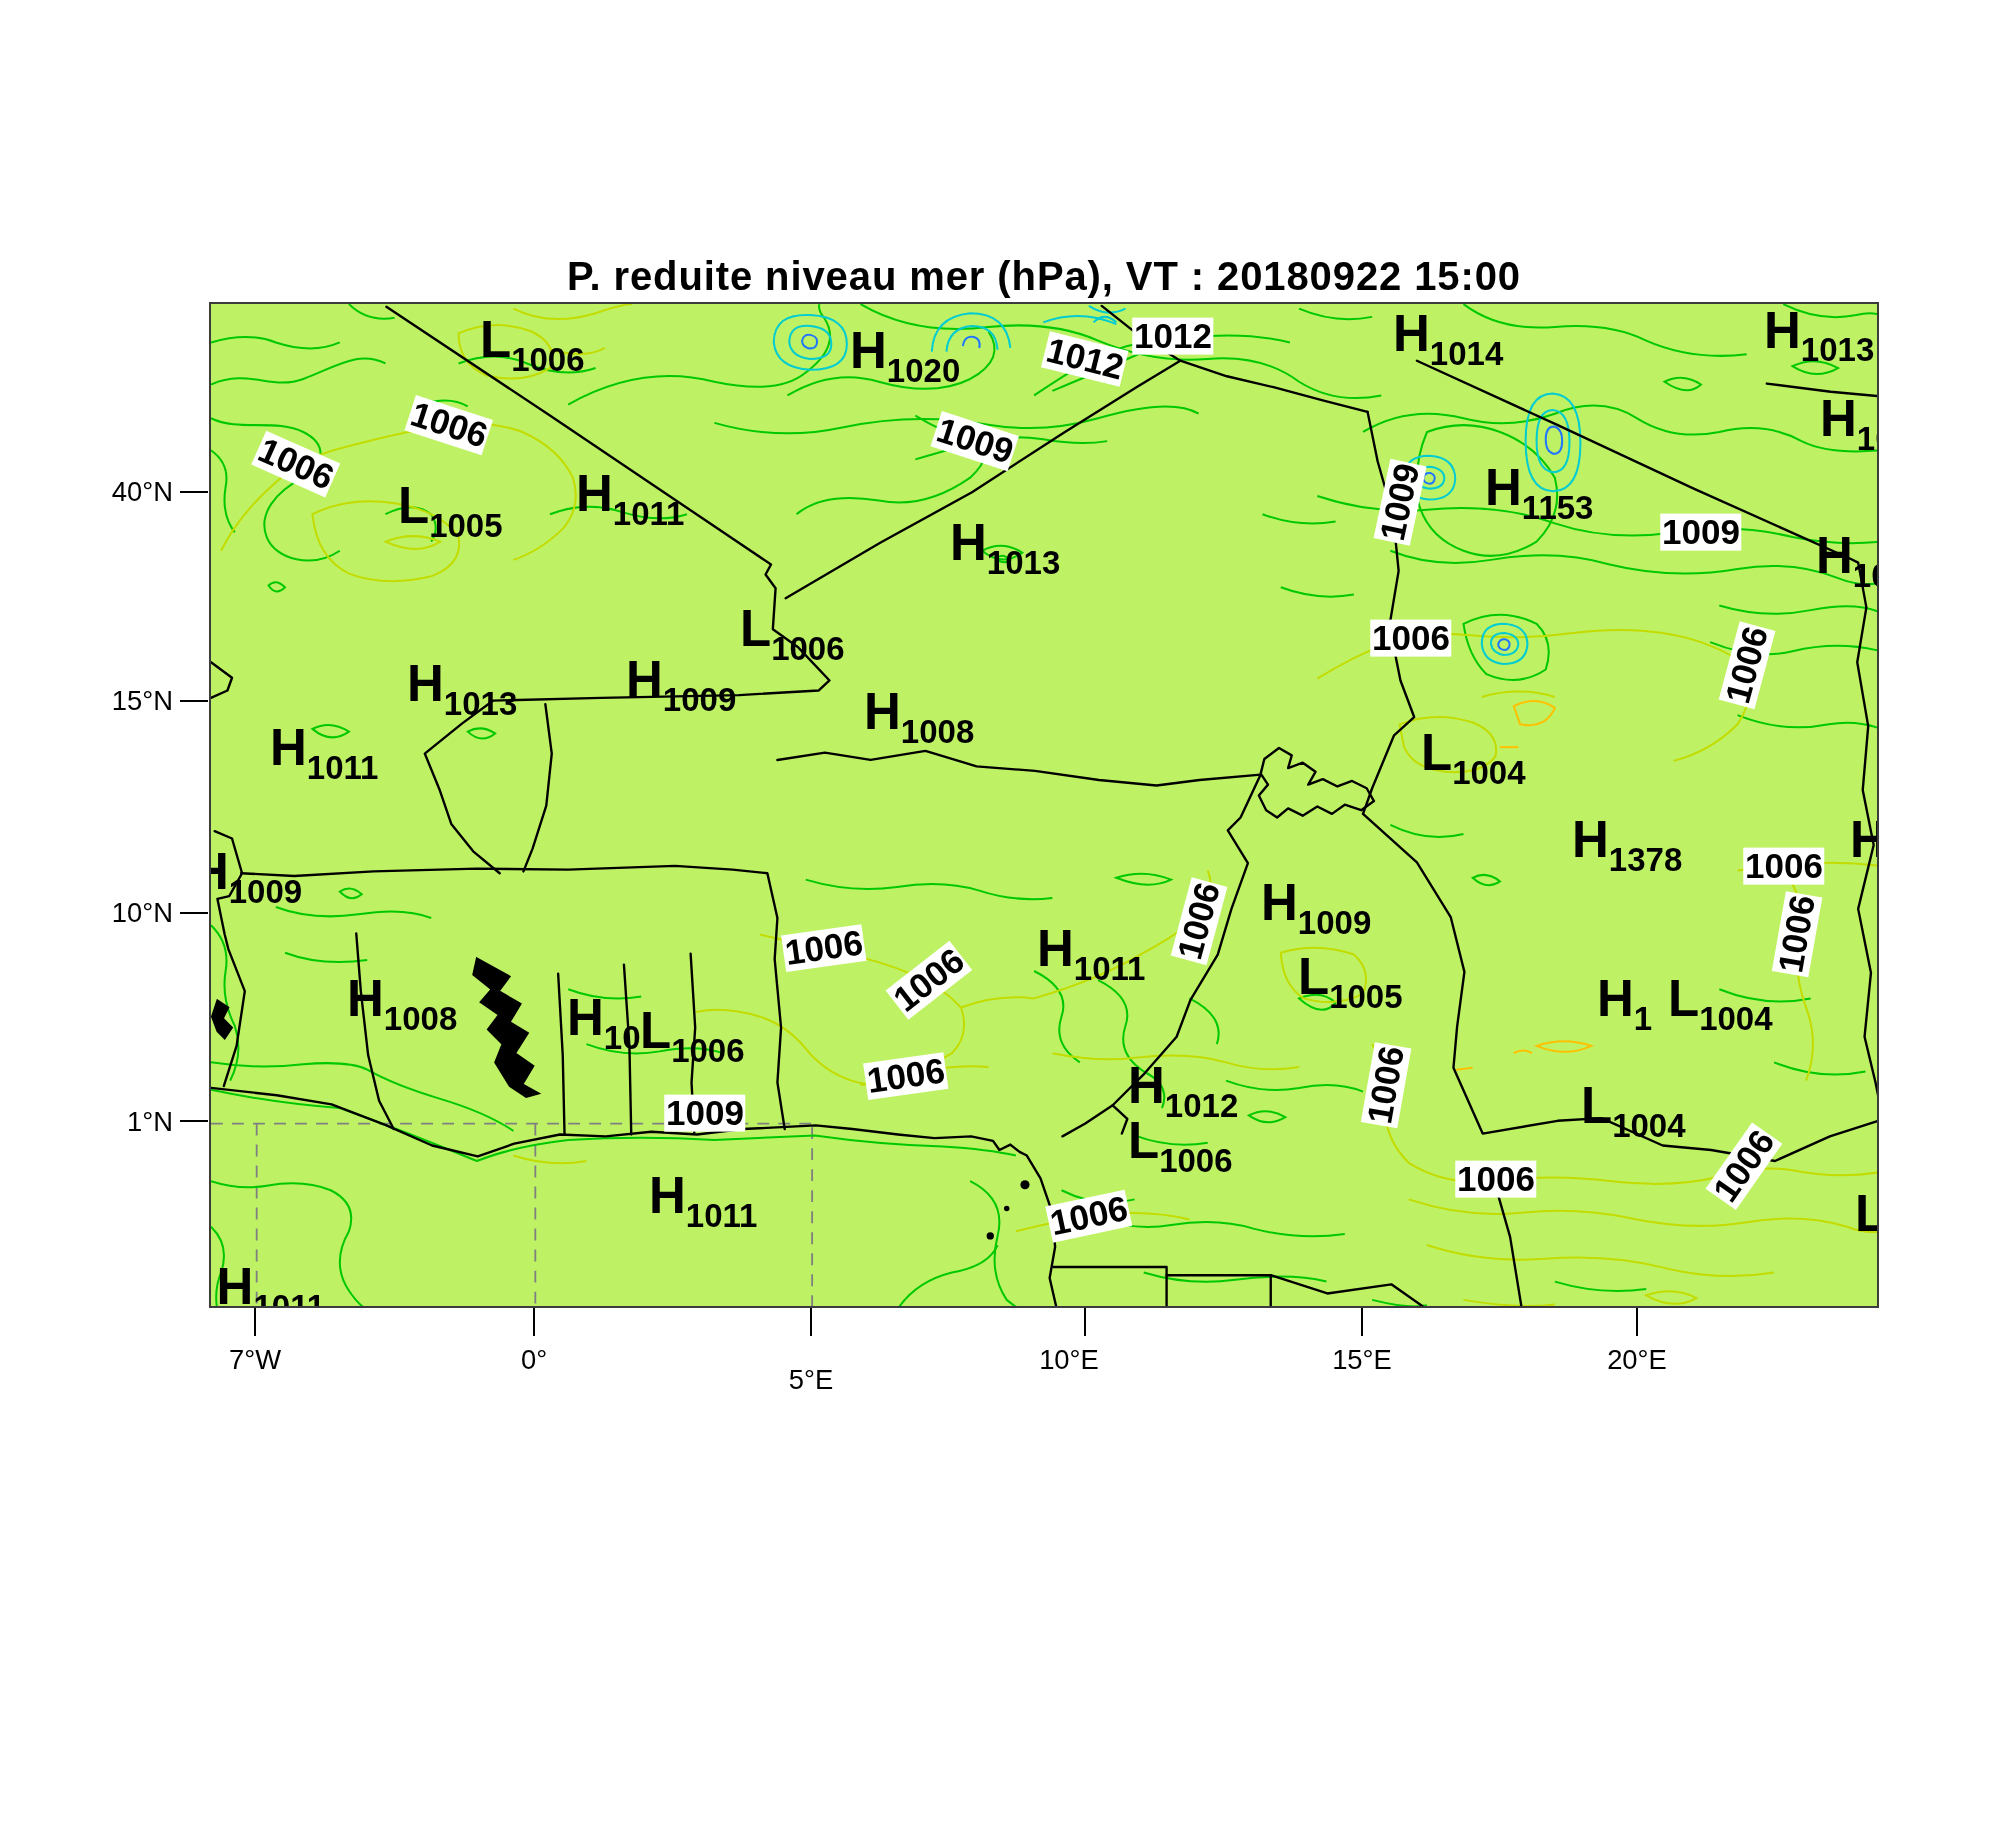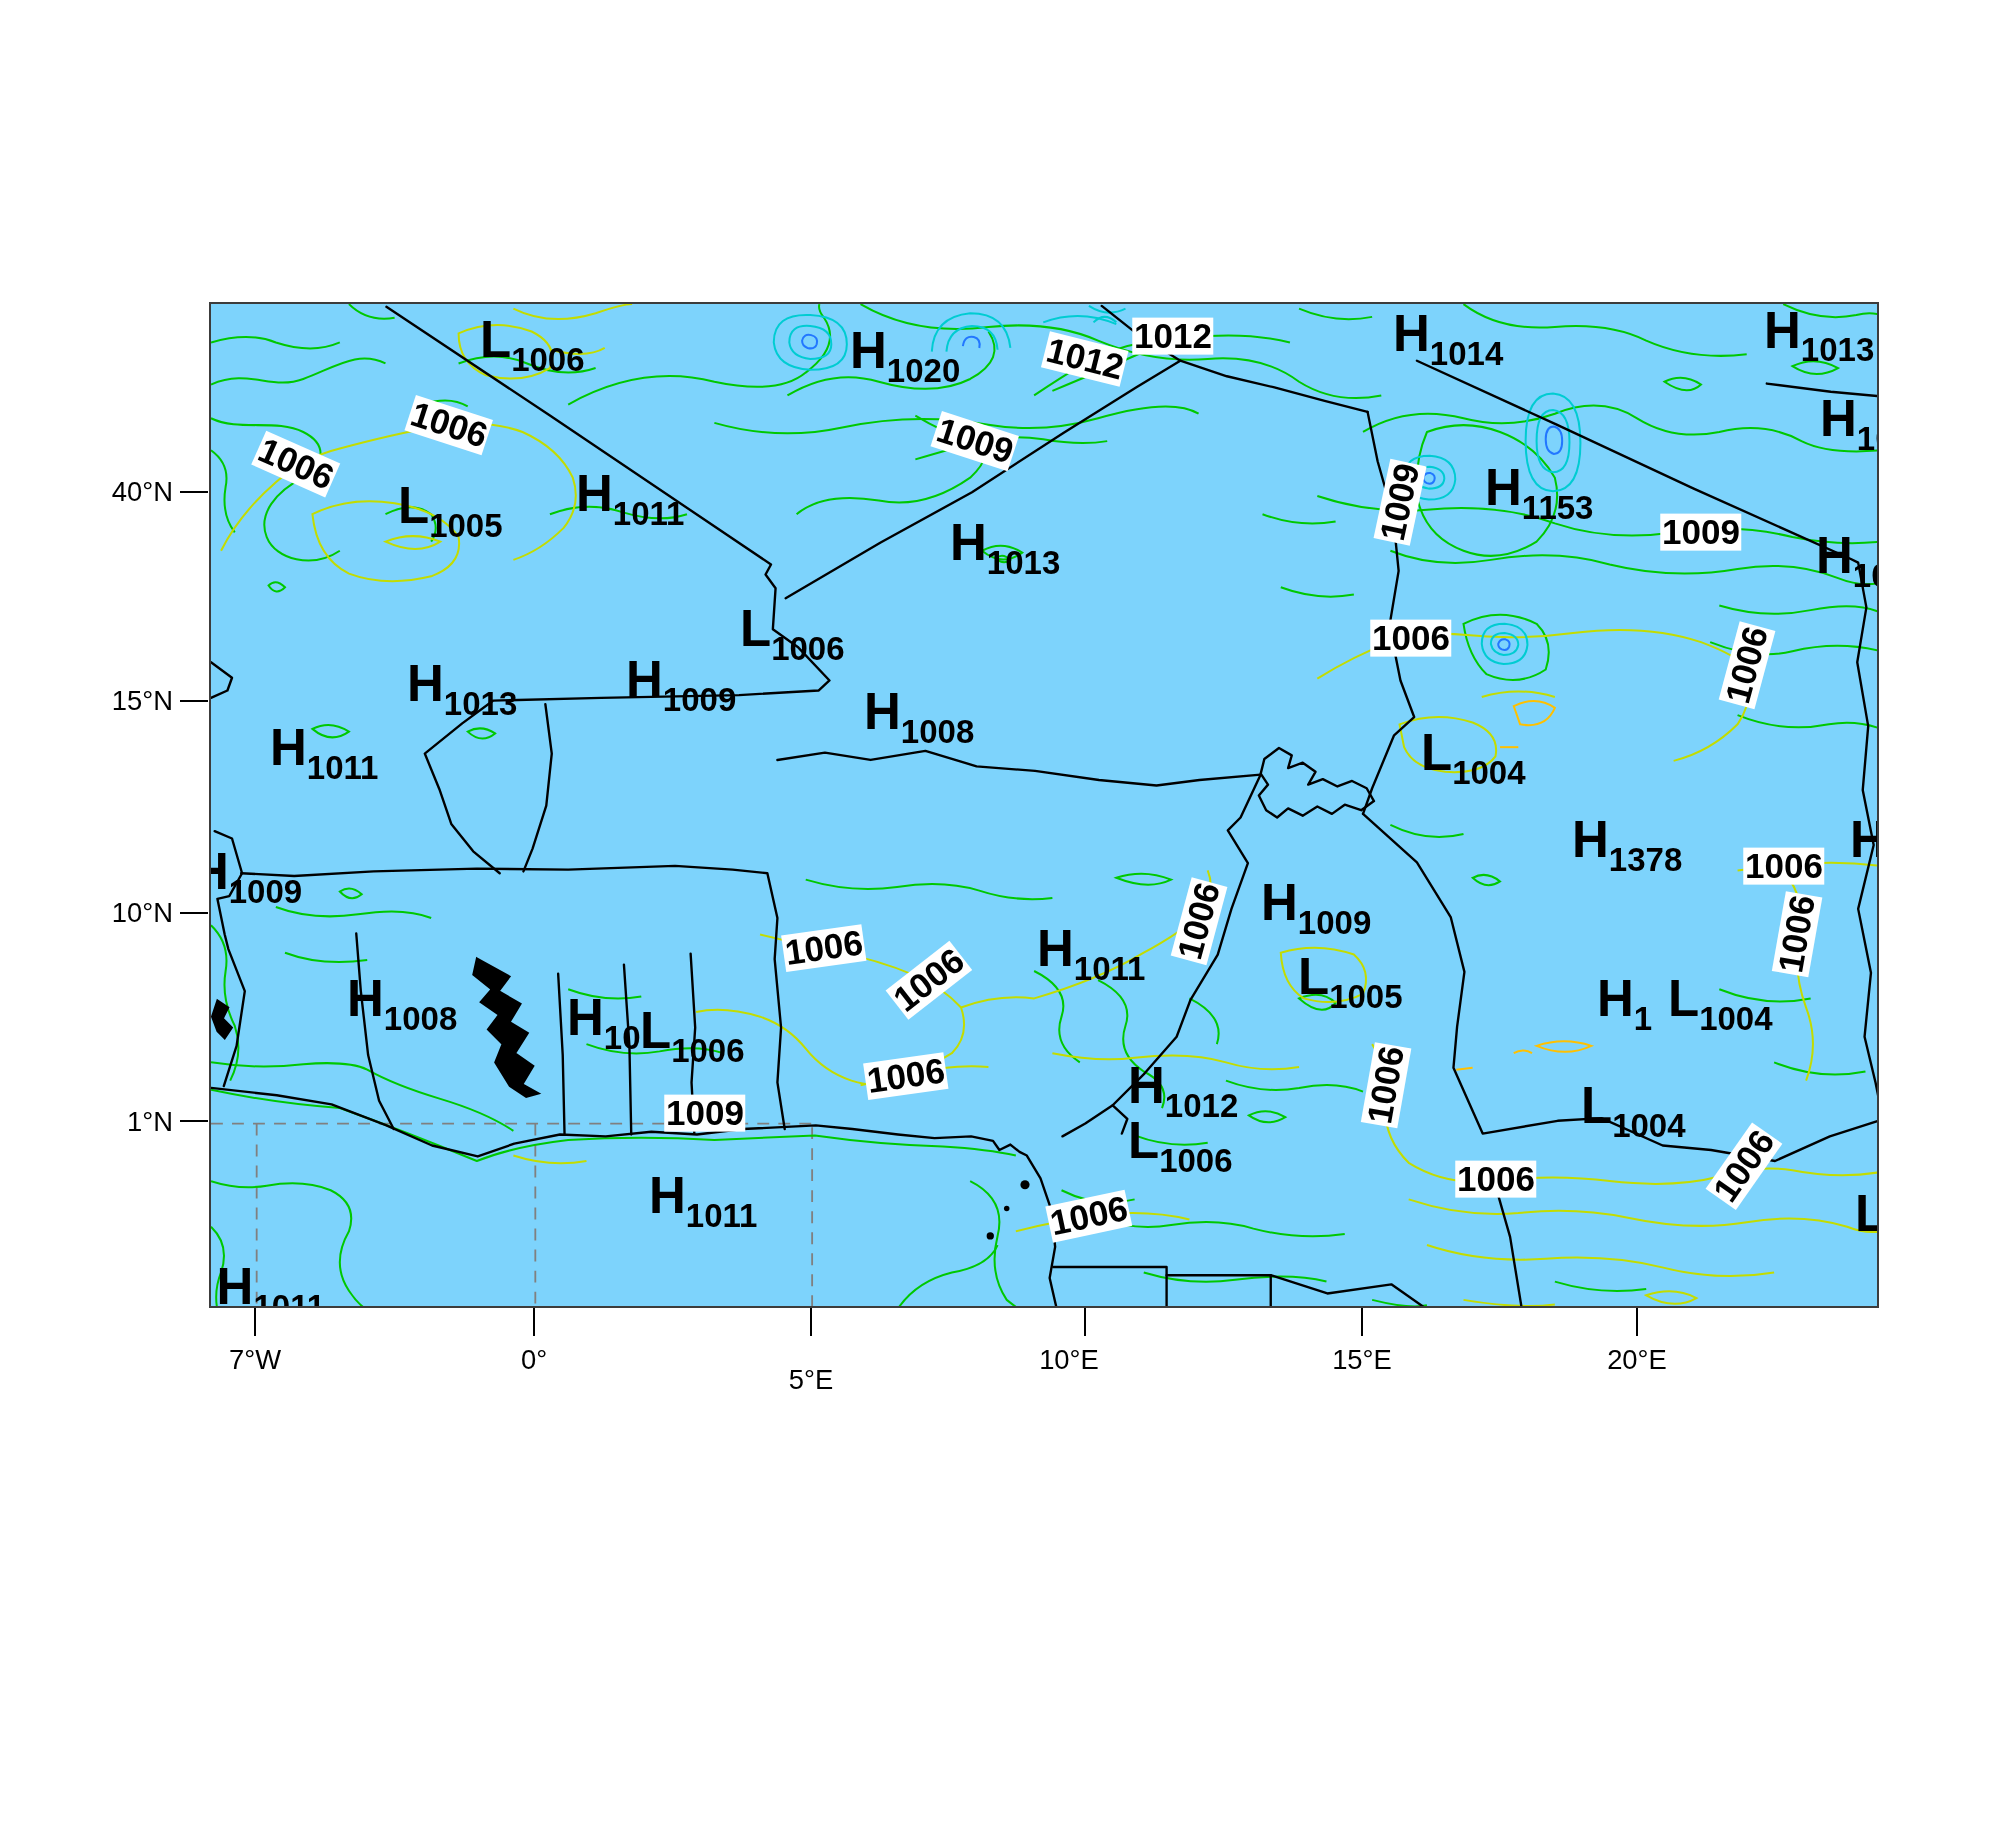--- a/index.html
+++ b/index.html
@@ -1,21 +1,21 @@
 <!DOCTYPE html>
 <html style="font-size:14.6px"><head>
 <meta charset="utf-8">
 <style>
   html,body{margin:0;padding:0;background:#ffffff;}
   body{width:2010px;height:1827px;position:relative;font-family:"Liberation Sans",sans-serif;overflow:hidden;}
   #page{position:absolute;inset:0;background:#fff;}
   .title{position:absolute;left:209px;top:254px;width:1670px;text-align:center;
          font-size:40px;font-weight:bold;color:#000;letter-spacing:0.9px;}
   #map-frame{position:absolute;left:209px;top:302px;width:1670px;height:1006px;
-             border:2.7px solid #3c3c3c;box-sizing:border-box;overflow:hidden;background:#7dd3fc;}
+             border:2.7px solid #3c3c3c;box-sizing:border-box;overflow:hidden;background:#bef264;}
   #map-canvas{position:absolute;left:0;top:0;}
   .pc{position:absolute;white-space:nowrap;transform:translate(-20px,-50%);color:#000;line-height:1;}
   .pc .big{font-size:51px;font-weight:bold;}
   .pc .sub{font-size:33px;font-weight:bold;position:relative;top:13.7px;letter-spacing:0px;}
   .cl{position:absolute;white-space:nowrap;font-size:35px;font-weight:bold;color:#000;
       background:#fff;padding:0 1.8px;line-height:1.05;}
   .xtick-line{position:absolute;width:1.8px;height:28px;background:#000;}
   .ytick-line{position:absolute;width:28px;height:1.8px;background:#000;}
   .xtick-label{position:absolute;width:110px;text-align:center;font-size:27.4px;color:#000;}
   .ytick-label{position:absolute;width:73px;text-align:right;font-size:27.4px;color:#000;}
@@ -26,20 +26,21 @@
   .y{stroke:#c3dc00;stroke-width:2.2;}
   .o{stroke:#ffc000;stroke-width:2.2;}
   .c{stroke:#00ccd2;stroke-width:2.2;}
   .u{stroke:#2277ff;stroke-width:2.2;}
   .grid{stroke:#808080;stroke-width:2;stroke-dasharray:13 10;}
 </style>
 </head>
 <body>
 
 <div id="page">
+  <div class="title">P. reduite niveau mer (hPa),  VT : 20180922  15:00</div>
 
   <div id="map-frame">
     <svg id="map-canvas" width="1670" height="1006" viewBox="229 330 1828 1101" xmlns="http://www.w3.org/2000/svg">
 
       <g>
         <path class="grid" d="M229,1227 L890,1227"></path>
         <path class="grid" d="M279,1227 L279,1431"></path>
         <path class="grid" d="M584,1227 L584,1431"></path>
         <path class="grid" d="M887,1231 L887,1431"></path>
       </g>

